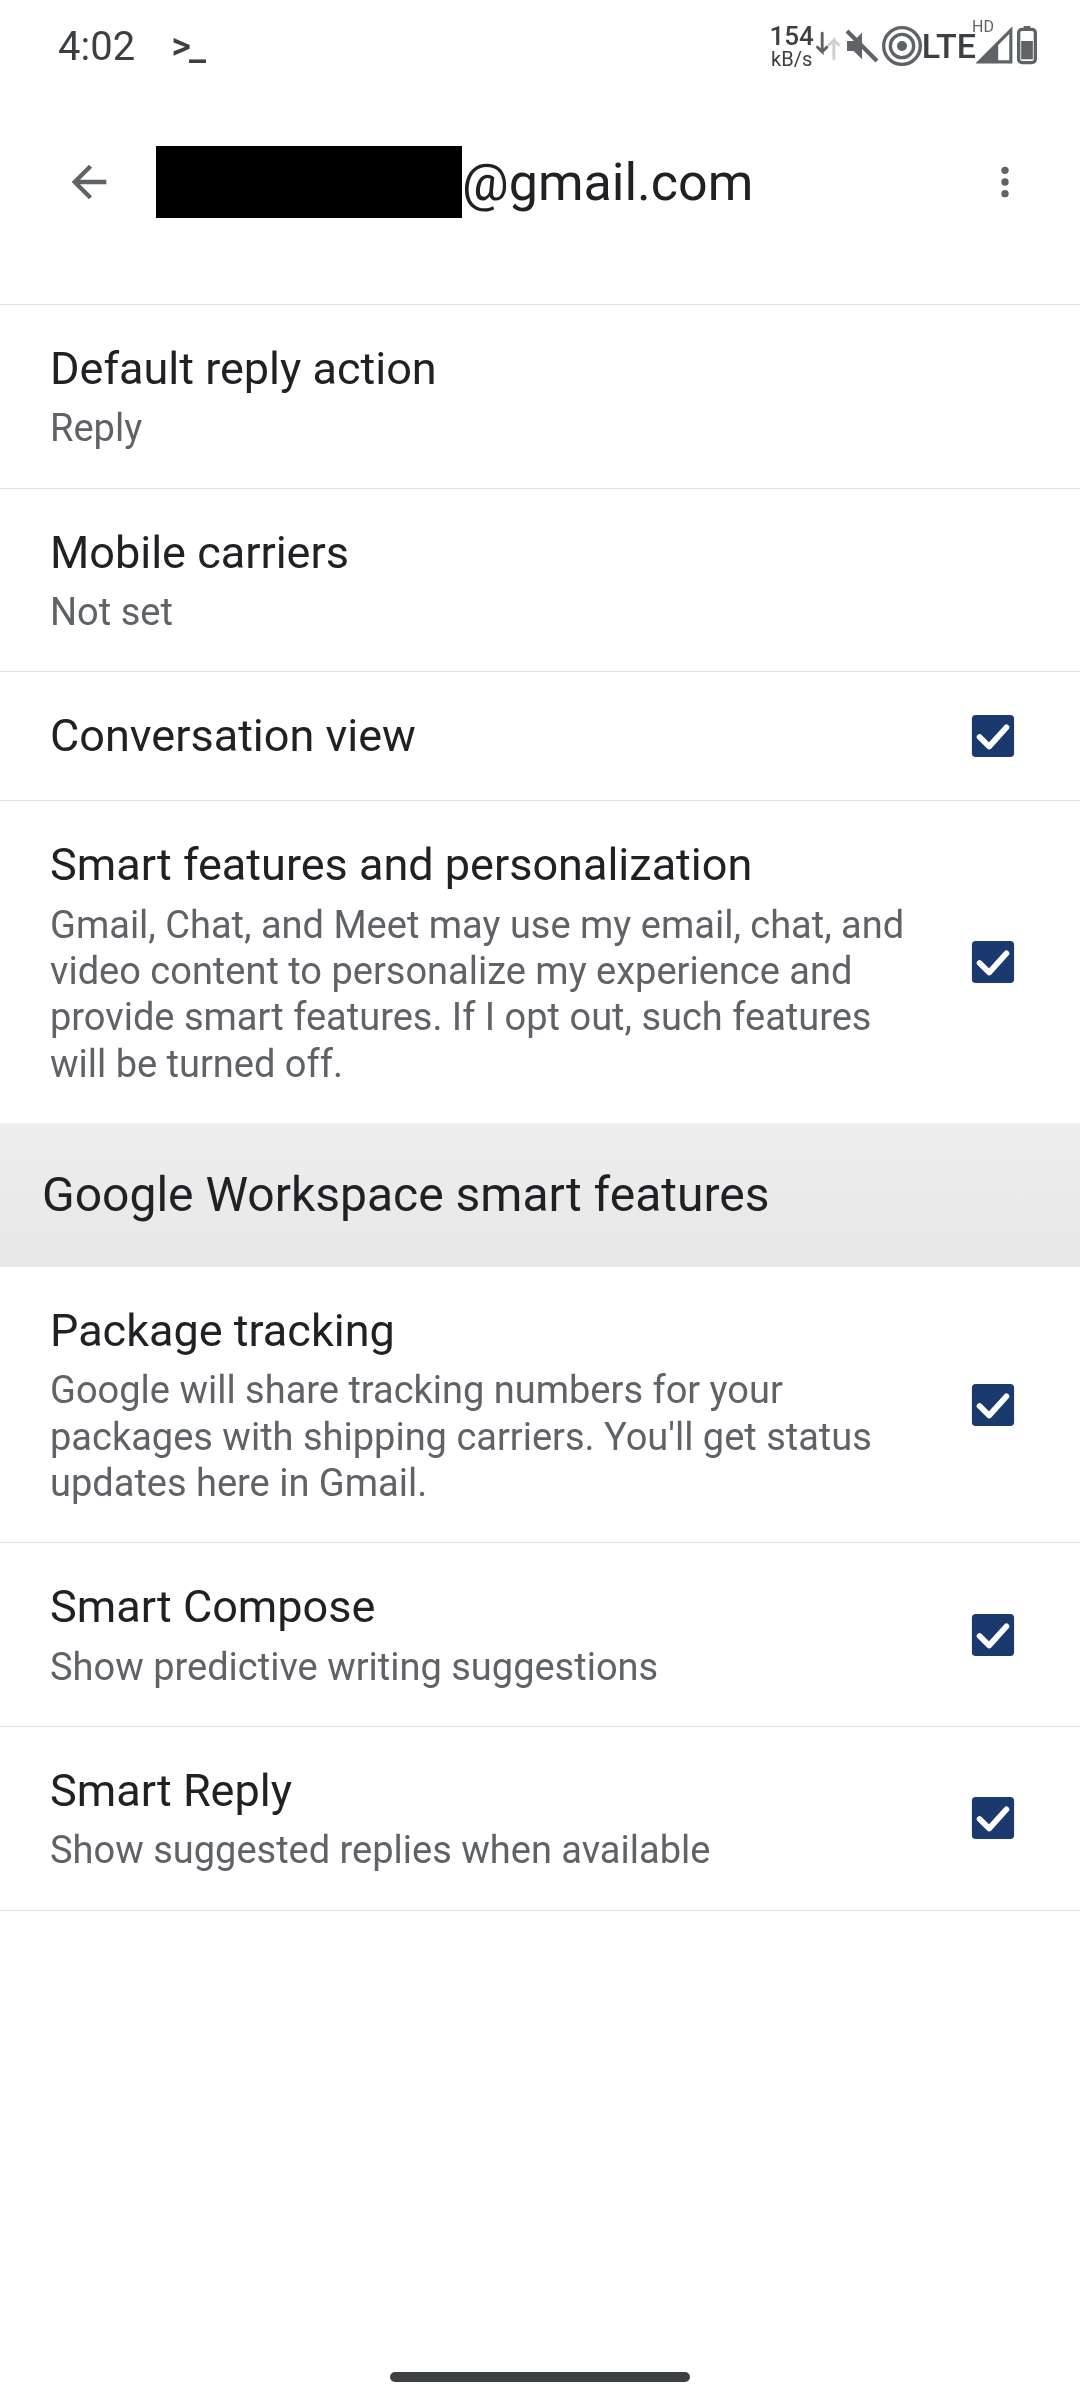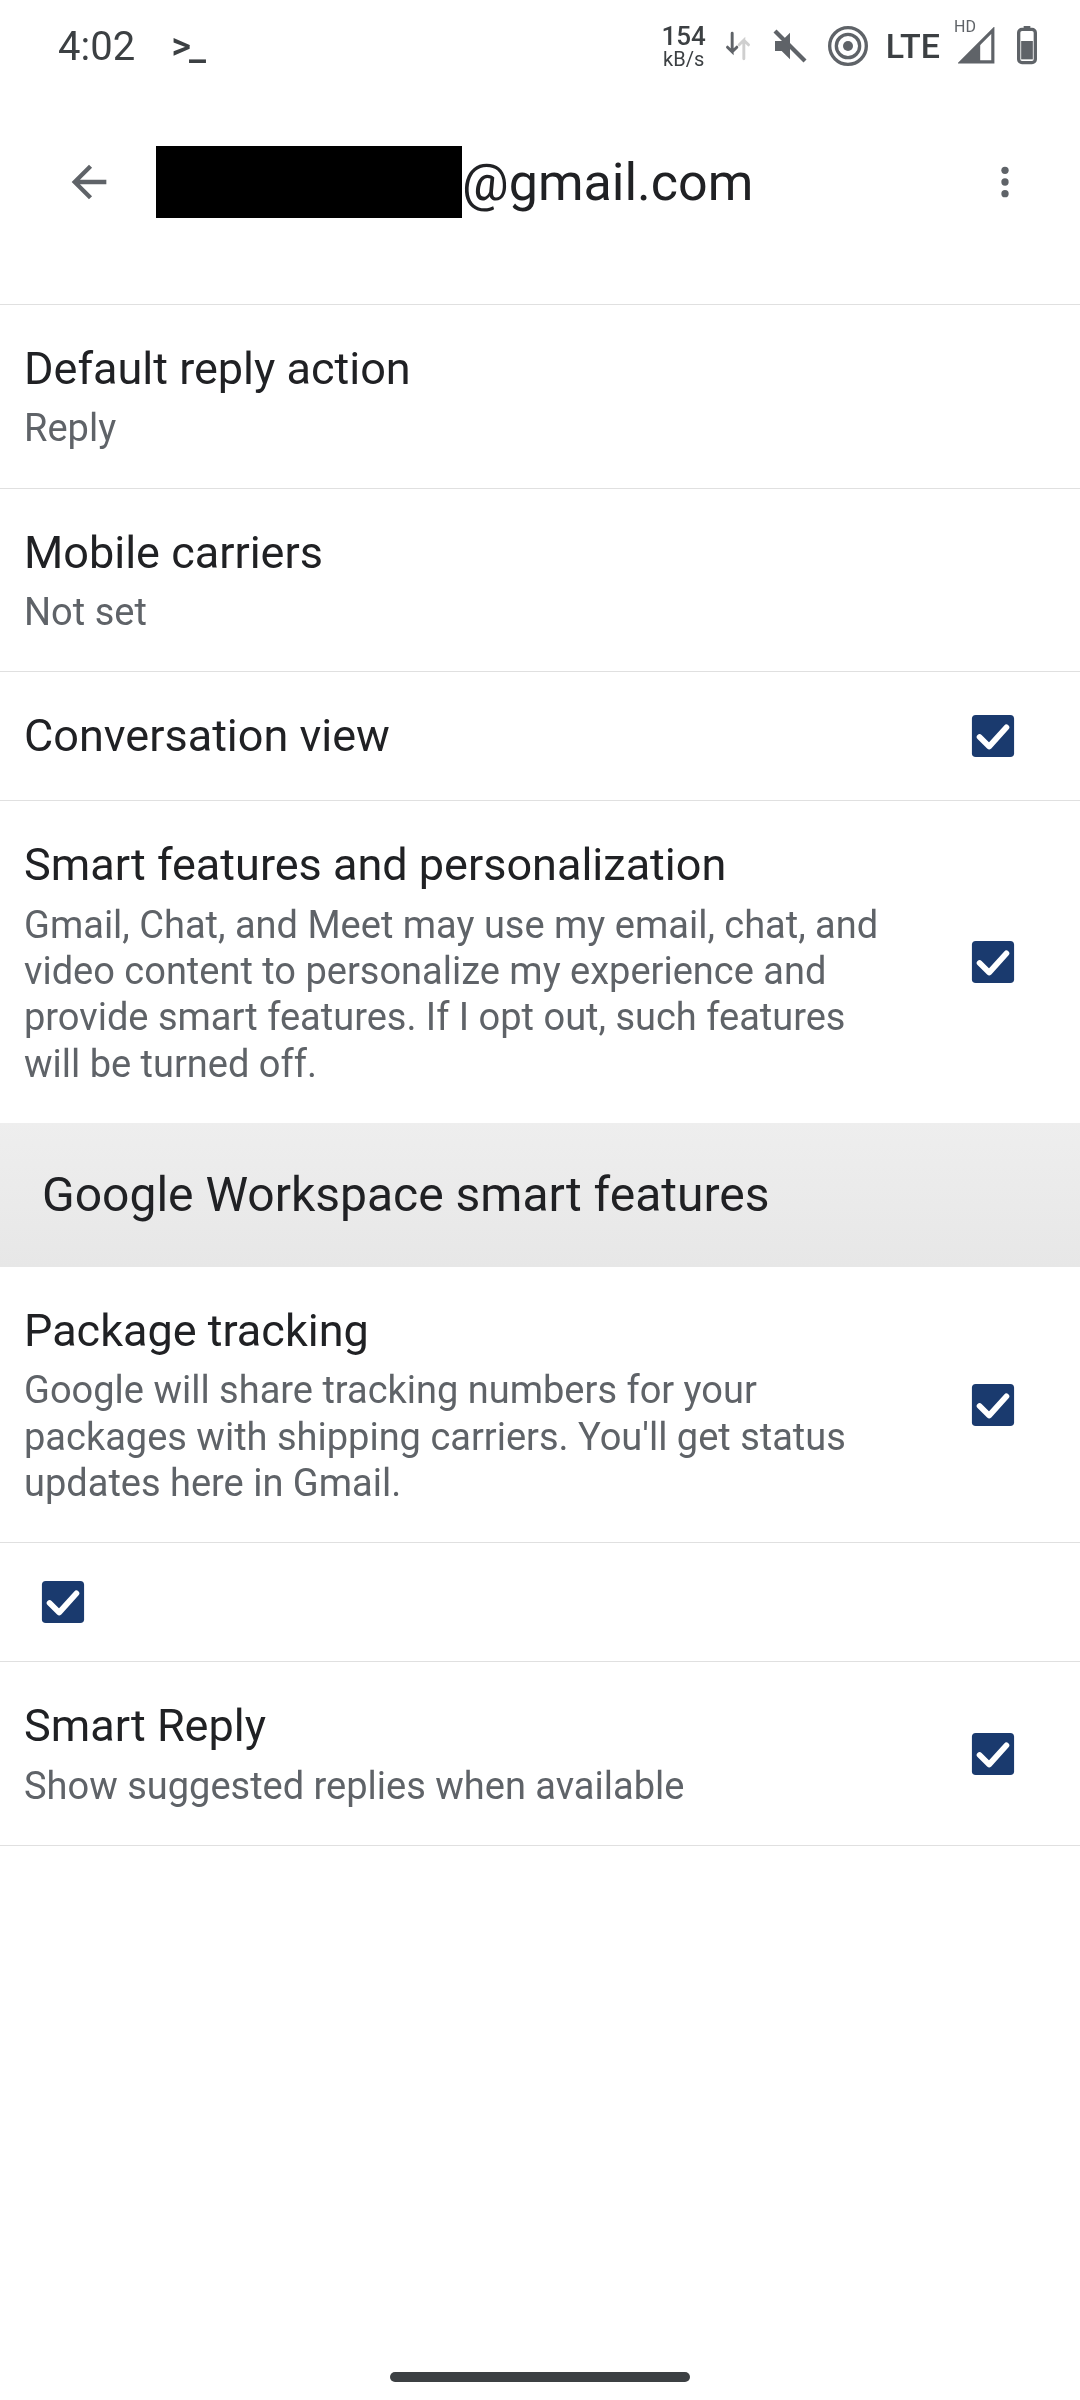--- a/index.html
+++ b/index.html
@@ -15,21 +15,21 @@
   .status-bar {
     height: 92px;
     display: flex;
     align-items: center;
     justify-content: space-between;
     padding: 0 40px 0 58px;
     font-size: 40px;
     color: #3c4043;
   }
   .status-left { display: flex; align-items: center; gap: 36px; }
-  .status-right { display: flex; align-items: center; gap: 18px; }
+  .status-right { display: flex; align-items: center; }
   .kbs { display:flex; flex-direction: column; align-items:center; font-size:20px; line-height:1; }
   .kbs .top { font-size:26px; font-weight:500; }
   .header {
     height: 180px;
     display: flex;
     align-items: center;
     padding: 0 22px 0 54px;
     gap: 32px;
   }
   .back-icon, .more-icon {
@@ -56,22 +56,23 @@
   .list { }
   .divider {
     height: 1px;
     background:#e0e0e0;
     width:100%;
   }
   .top-gap { height: 32px; }
   .item {
     display:flex;
     align-items:center;
-    padding: 36px 42px 36px 24px;
+    padding: 36px 42px 36px 50px;
     gap: 20px;
+    justify-content: center;
   }
   .item-text { flex:1; }
   .item-title {
     font-size: 45px;
     font-weight: 400;
     color:#202124;
     line-height:1.25;
   }
   .item-sub {
     font-size: 38px;
@@ -237,20 +238,24 @@
     <div class="checkbox">
       <svg width="46" height="46" viewBox="0 0 24 24">
           <rect x="1" y="1" width="22" height="22" rx="2" fill="#1a3a6e"></rect>
           <path d="M5 12.5 L10 17.5 L19 7.5" stroke="#ffffff" stroke-width="3" fill="none" stroke-linecap="round" stroke-linejoin="round"></path>
         </svg>
     </div>
   </div>
   <div class="divider"></div>
 
   <div class="item">
+    <div class="item-text">
+      <div class="item-title">Smart Compose</div>
+      <div class="item-sub">Show predictive writing suggestions</div>
+    </div>
     <div class="checkbox">
       <svg width="46" height="46" viewBox="0 0 24 24">
           <rect x="1" y="1" width="22" height="22" rx="2" fill="#1a3a6e"></rect>
           <path d="M5 12.5 L10 17.5 L19 7.5" stroke="#ffffff" stroke-width="3" fill="none" stroke-linecap="round" stroke-linejoin="round"></path>
         </svg>
     </div>
   </div>
   <div class="divider"></div>
 
   <div class="item">

